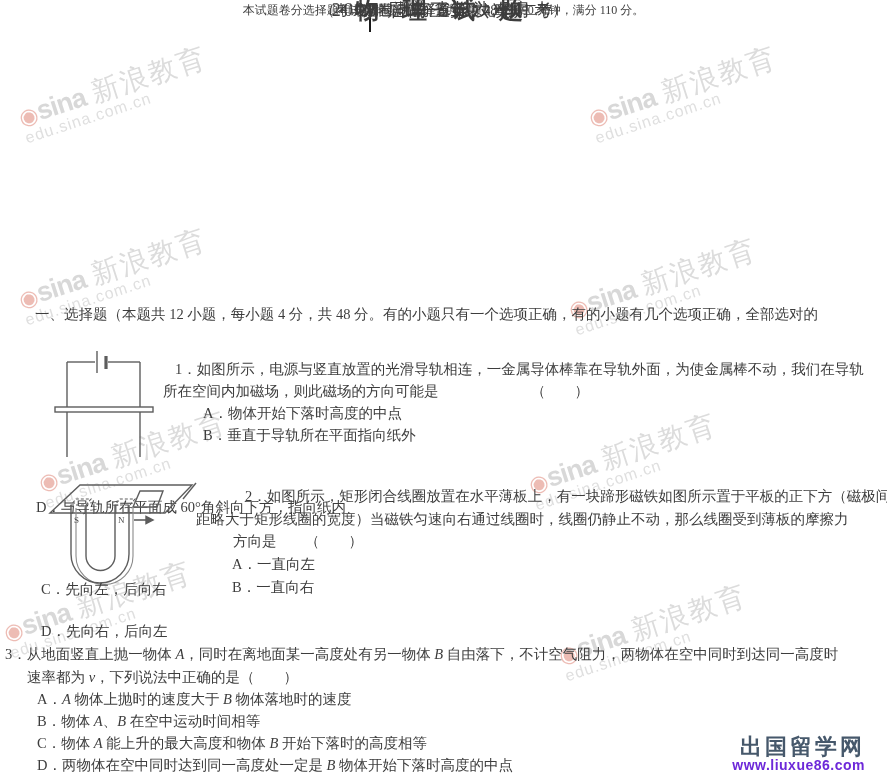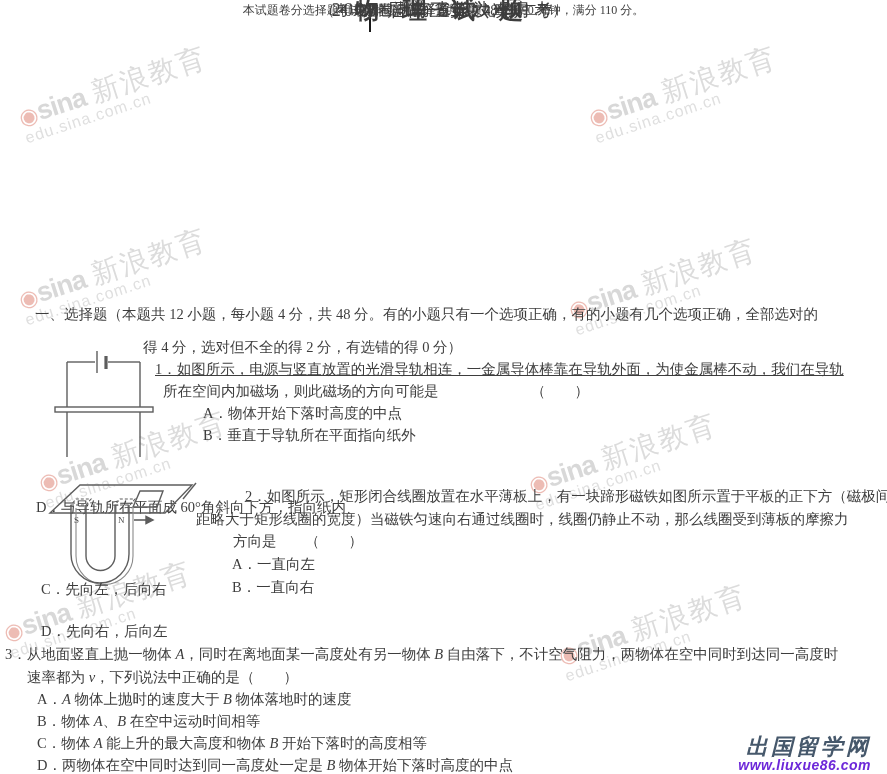--- a/index.html
+++ b/index.html
@@ -29,22 +29,22 @@
   .wm {
     position:absolute; transform:translate(-50%,-50%) rotate(-18deg);
     text-align:left; pointer-events:none; opacity:.85; white-space:nowrap;
     line-height:1.05;
   }
   .wm-row1 { font-size:27px; color:#d6d6d6; font-weight:bold; font-family:"Liberation Sans","DejaVu Sans",sans-serif; }
   .wm-eye  { color:#eab1a8; font-size:22px; font-weight:normal; }
   .wm-sina { letter-spacing:-1px; color:#d2d2d2; }
   .wm-cn   { font-weight:normal; color:#d6d6d6; font-size:28px; letter-spacing:2px; }
   .wm-row2 { font-size:16px; color:#dadada; font-family:"Liberation Sans","DejaVu Sans",sans-serif; letter-spacing:1px; }
-  .liuxue { position:absolute; right:16px; bottom:2px; text-align:right;
-            font-family:"Liberation Sans","DejaVu Sans",sans-serif; line-height:1.0;font-style:italic; }
+  .liuxue { position:absolute; right:22px; bottom:2px; text-align:right;
+            font-family:"Liberation Sans","DejaVu Sans",sans-serif; line-height:1.0; }
   .liuxue-name { font-size:22px; font-weight:bold; color:#46586b; letter-spacing:3px; }
   .liuxue-url  { font-size:14px; font-weight:bold; color:#6d28d9; letter-spacing:.5px; }
   .smagnet { font-size:9px; fill:#4d4d4d; stroke:none; font-family:"Liberation Serif",serif; }
 </style>
 </head>
 <body>
 
 <div class="page">
 
   <div class="wm" style="left:115px; top:95px;">
@@ -84,33 +84,32 @@
   <div class="t center school">湖南省长沙一中</div>
   <div class="t center session">2008 届高三第六次月考</div>
   <div class="t center subject">物 理 试 题</div>
   <div class="t center scope">（考试范围：第一章至第九章第二节）</div>
   <div class="t center desc">本试题卷分选择题和非选择题两部分，共 8 页。时量 90 分钟，满分 110 分。</div>
   <div class="t center partline">
     <span class="part-no">第Ⅰ卷</span><span class="part-desc">选择题（共 48 分）</span>
   </div>
 
   <div class="t" style="left:7px;   top:304px;margin-left:28px;">一、选择题（本题共 12 小题，每小题 4 分，共 48 分。有的小题只有一个选项正确，有的小题有几个选项正确，全部选对的</div>
-  <div class="t" style="left:143px; top:337px;">得 4 分，选对但不全的得 2 分，有选错的得 0 分）</div>
 
   <svg width="130" height="120" style="left:40px; top:345px;">
     <line x1="27" y1="17" x2="55" y2="17"></line>
     <line x1="68" y1="17" x2="100" y2="17"></line>
     <line x1="57" y1="6" x2="57" y2="28"></line>
     <line x1="66" y1="11" x2="66" y2="24" style="stroke-width:3.2"></line>
     <line x1="27" y1="17" x2="27" y2="112"></line>
     <line x1="100" y1="17" x2="100" y2="112"></line>
     <rect x="15" y="62" width="98" height="5" style="fill:#ffffff"></rect>
   </svg>
 
-  <div class="t" style="left:155px; top:359px;text-decoration:underline;">1．如图所示，电源与竖直放置的光滑导轨相连，一金属导体棒靠在导轨外面，为使金属棒不动，我们在导轨</div>
+  <div class="t" style="left:175px; top:359px;">1．如图所示，电源与竖直放置的光滑导轨相连，一金属导体棒靠在导轨外面，为使金属棒不动，我们在导轨</div>
   <div class="t" style="left:163px; top:381px;">所在空间内加磁场，则此磁场的方向可能是</div>
   <div class="t" style="left:531px; top:381px;">（　　）</div>
   <div class="t" style="left:203px; top:403px;"><span class="opt-label">A．</span><span>物体开始下落时高度的中点</span></div>
   <div class="t" style="left:203px; top:425px;"><span class="opt-label">B．</span><span>垂直于导轨所在平面指向纸外</span></div>
   <div class="t" style="left:36px;  top:469px;margin-top:28px;"><span class="opt-label">D．</span><span>与导轨所在平面成 60°角斜向下方，指向纸内</span></div>
 
   <svg width="165" height="140" style="left:40px; top:475px;">
 
     <polygon points="10,38 40,10 152,10 125,38"></polygon>
     <line x1="143" y1="24" x2="156" y2="8"></line>

